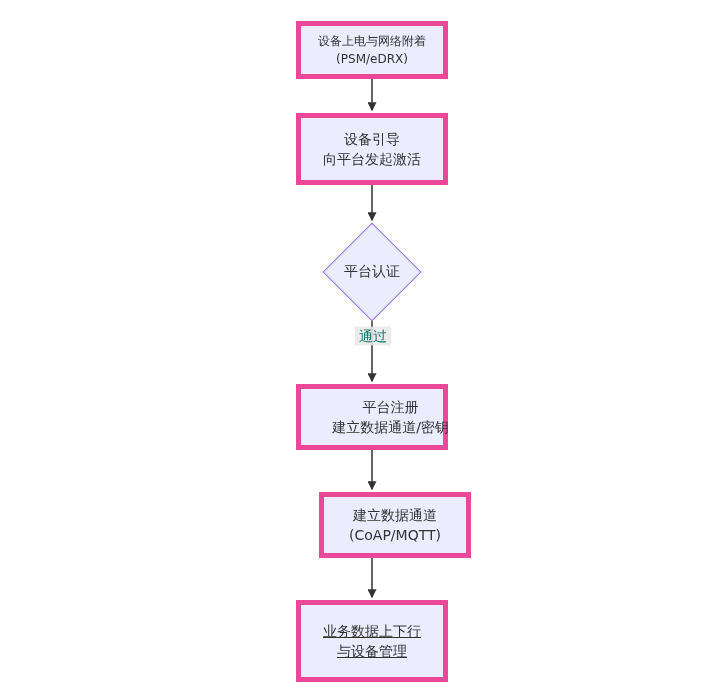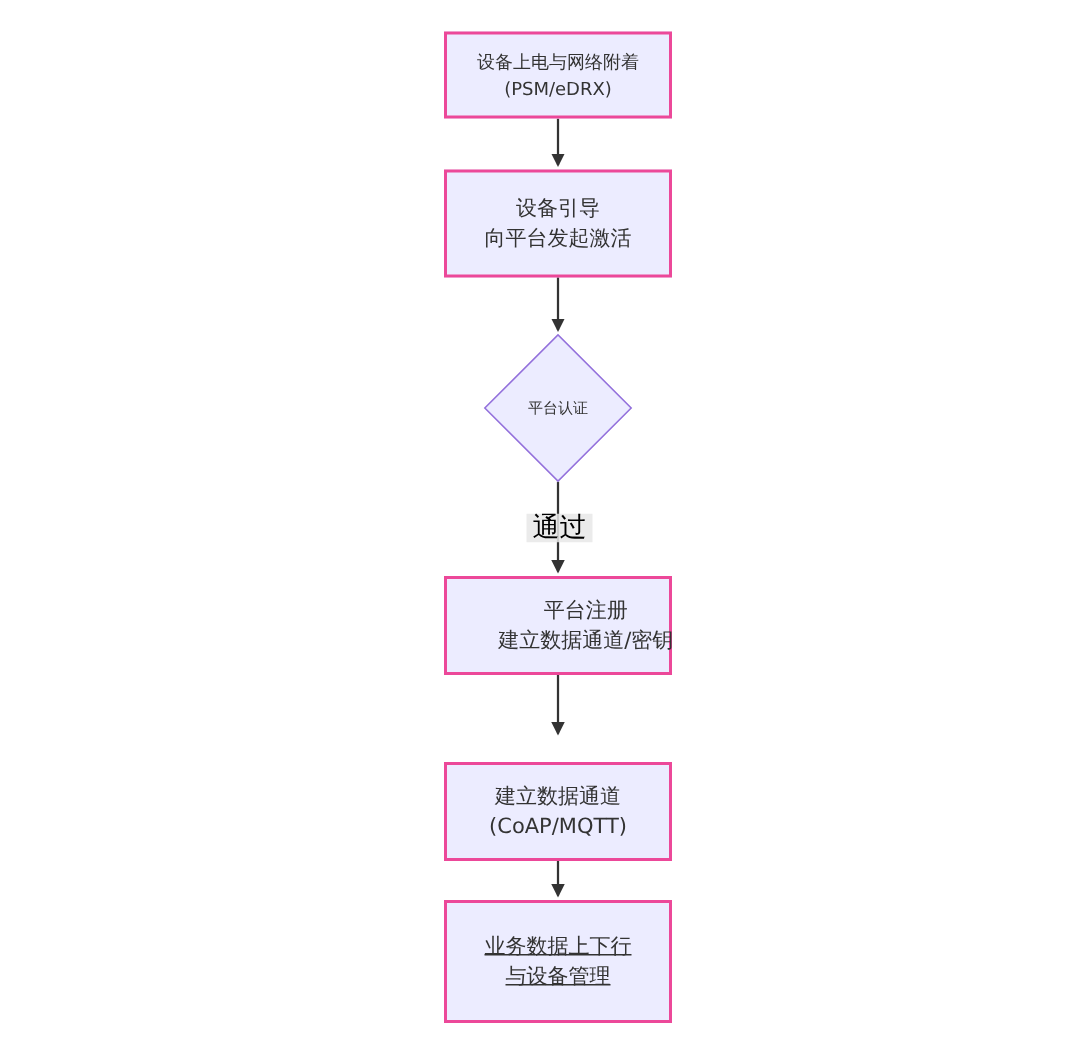--- a/index.html
+++ b/index.html
@@ -20,21 +20,21 @@
     left: 0;
     top: 0;
     width: 726px;
     height: 700px;
     z-index: 1;
   }
   .node {
     position: absolute;
     box-sizing: border-box;
     background: #ECECFF;
-    border: 2px solid #ec4899;
+    border: 5px solid #ec4899;
     color: #333333;
     display: flex;
     flex-direction: column;
     align-items: center;
     justify-content: center;
     text-align: center;
     z-index: 2;
   }
   .node .line {
     display: block;
@@ -43,21 +43,21 @@
     white-space: nowrap;
   }
   .rect {
     left: 296px;
     width: 152px;
   }
   .n1 { top: 21px;  height: 58px; }
   .n1 .line { font-size: 12px; line-height: 18px; }
   .n2 { top: 113px; height: 72px; }
   .n3 { top: 384px; height: 66px; padding-left: 37px; }
-  .n4 { top: 508px; height: 66px; }
+  .n4 { top: 492px; height: 66px; margin-left: 23px; }
   .n5 { top: 600px; height: 82px; text-decoration: underline; }
 
   .diamond-wrap {
     position: absolute;
     left: 322px;
     top: 222px;
     width: 100px;
     height: 100px;
     z-index: 2;
   }
@@ -74,32 +74,32 @@
   }
   .diamond-label {
     position: absolute;
     left: 0;
     top: 0;
     width: 100%;
     height: 100%;
     display: flex;
     align-items: center;
     justify-content: center;
-    font-size: 10px;
+    font-size: 14px;
     color: #333333;
     white-space: nowrap;
   }
   .edge-label {
     position: absolute;
     left: 373px;
-    top: 352px;
+    top: 336px;
     transform: translate(-50%, -50%);
     background: rgba(232, 232, 232, 0.85);
-    color: #000000;
-    font-size: 18px;
+    color: #0f766e;
+    font-size: 14px;
     line-height: 17px;
     padding: 1px 4px;
     z-index: 3;
     white-space: nowrap;
   }
 </style>
 </head>
 <body>
 
 <div class="canvas">

